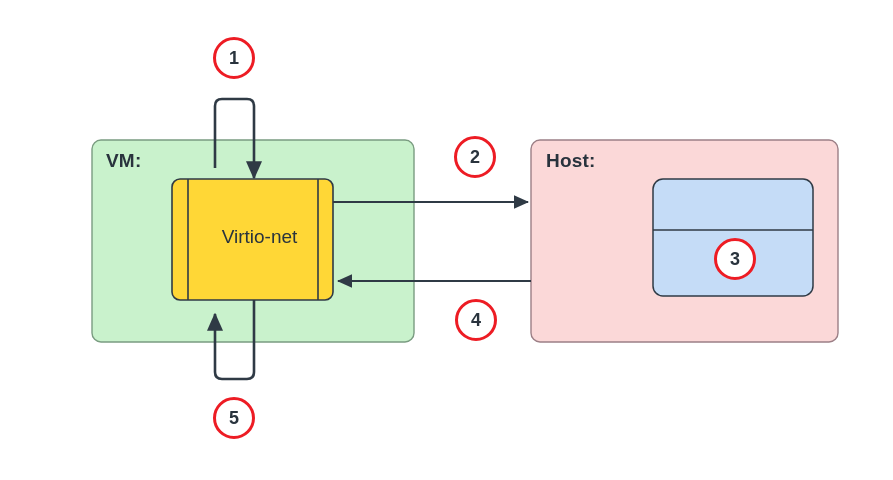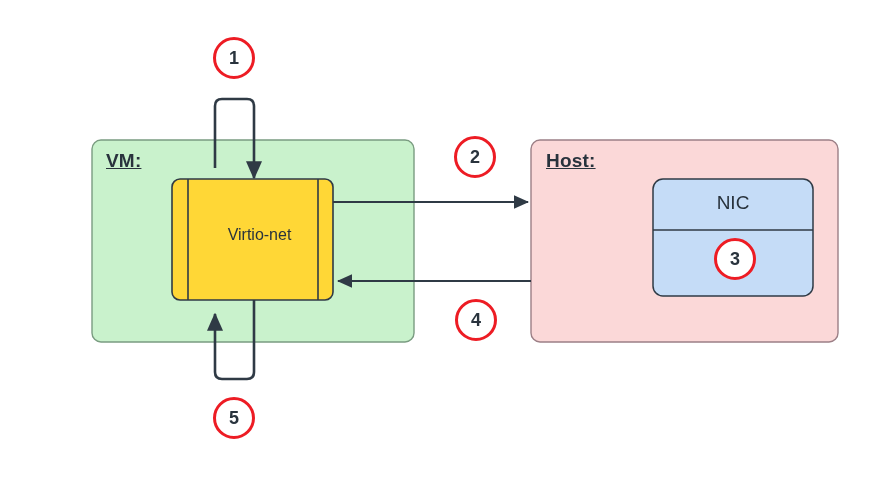--- a/index.html
+++ b/index.html
@@ -28,21 +28,20 @@
   .node-label {
     position: absolute;
     color: #29333d;
     font-size: 19px;
     line-height: 1;
     white-space: nowrap;
     pointer-events: none;
   }
   .section-label {
     font-weight: bold;
-    text-decoration: underline;
     font-size: 19px;
     letter-spacing: 0.2px;
   }
   .badge {
     position: absolute;
     width: 42px;
     height: 42px;
     border-radius: 50%;
     background: #ffffff;
     border: 3px solid #ed1c24;
@@ -55,21 +54,21 @@
     font-weight: bold;
     font-family: "Liberation Sans", sans-serif;
   }
   .vm-title { left: 106px; top: 151px; }
   .host-title { left: 546px; top: 151px; text-align: center; }
   .virtio-label {
     left: 172px;
     top: 227px;
     width: 175px;
     text-align: center;
-    font-size: 16px;
+    font-size: 19px;
   }
   .nic-label {
     left: 653px;
     top: 193px;
     width: 160px;
     text-align: center;
     font-size: 19px;
   }
 </style>
 </head>
@@ -103,21 +102,20 @@
     <rect x="653" y="179" width="160" height="117" rx="10" ry="10" fill="#c5dcf7" stroke="#2f3a45" stroke-width="1.5"></rect>
     <line x1="653" y1="230" x2="813" y2="230" stroke="#2f3a45" stroke-width="1.5"></line>
   </svg>
 
   <div class="node-label section-label vm-title">VM:</div>
 
   <div class="node-label section-label host-title">Host:</div>
 
   <div class="node-label virtio-label">Virtio-net</div>
 
-  <div class="node-label nic-label">NIC</div>
 
   <div class="badge" style="left:213px; top:37px;">1</div>
 
   <div class="badge" style="left:454px; top:136px;">2</div>
 
   <div class="badge" style="left:714px; top:238px;">3</div>
 
   <div class="badge" style="left:455px; top:299px;">4</div>
 
   <div class="badge" style="left:213px; top:397px;">5</div>

